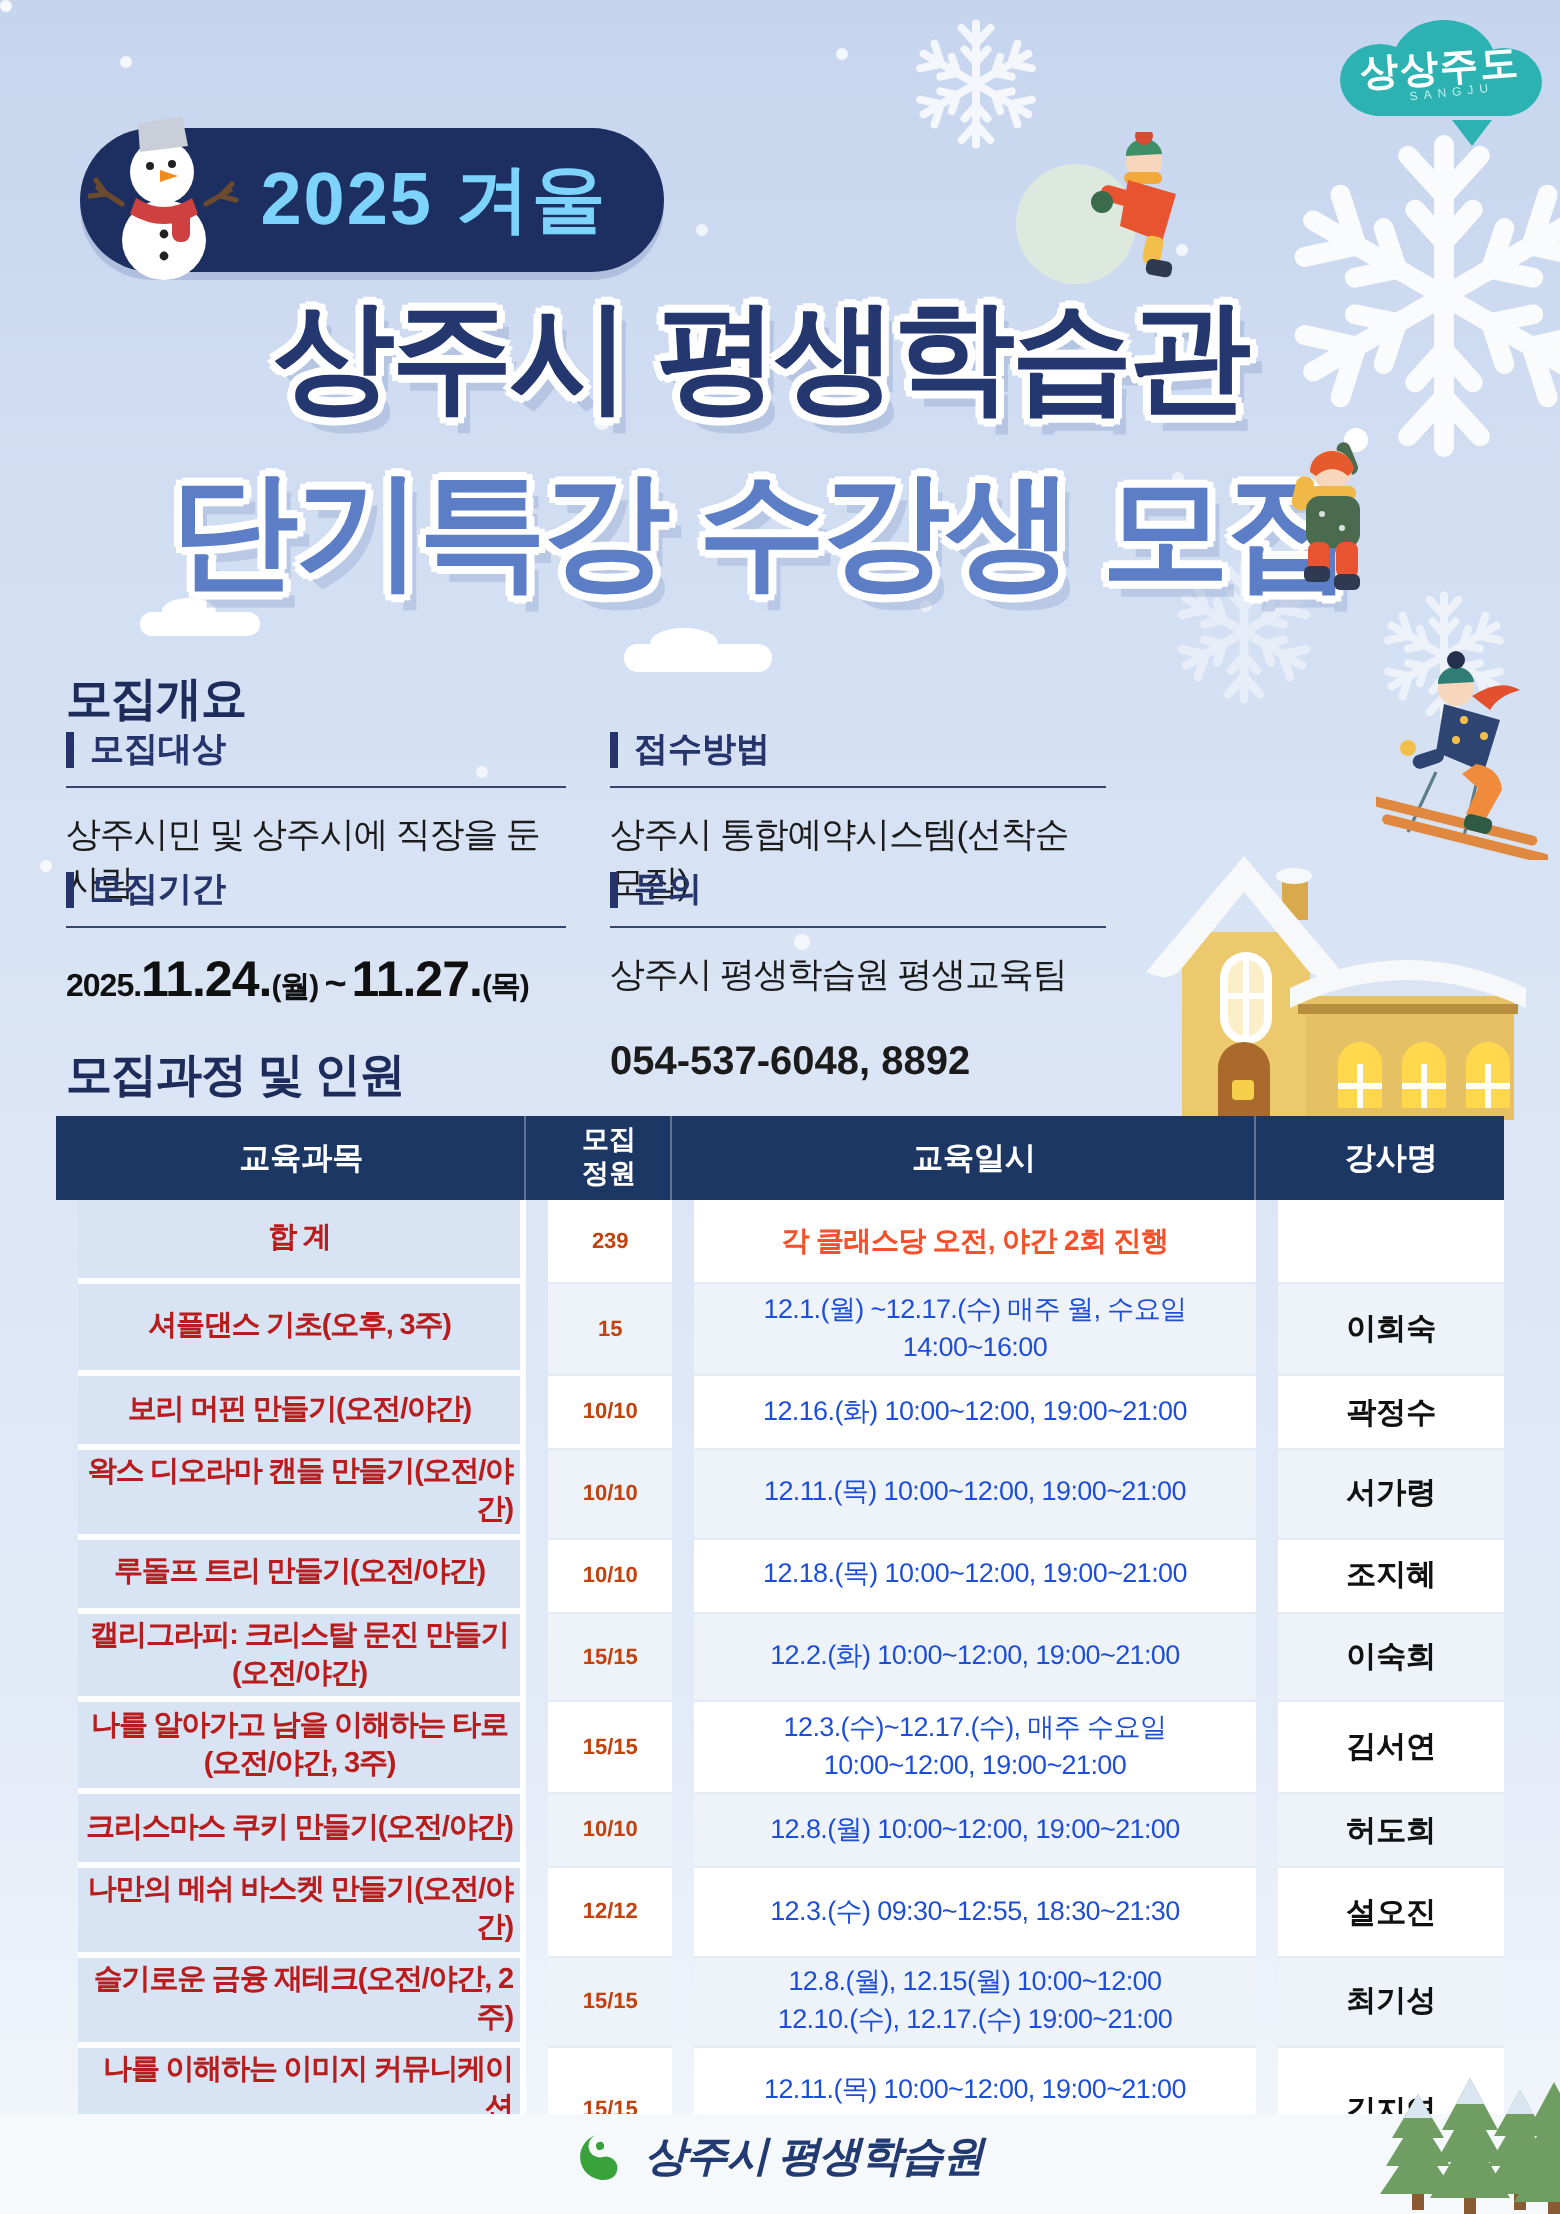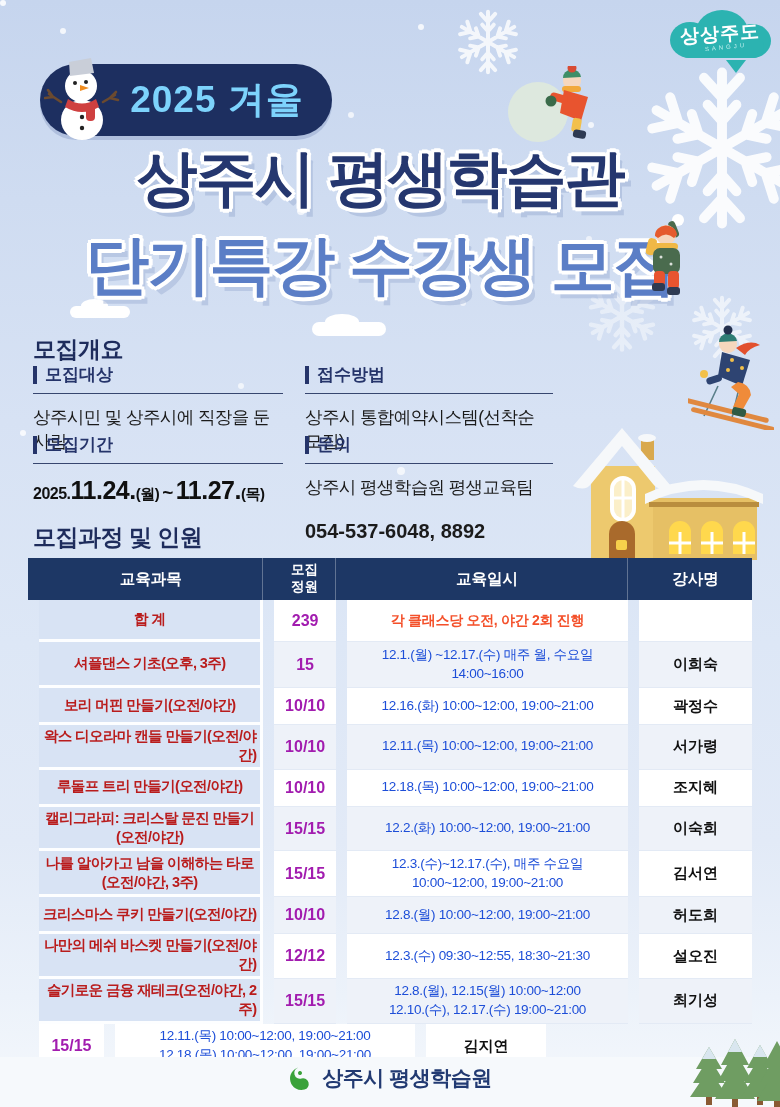--- a/index.html
+++ b/index.html
@@ -58,30 +58,30 @@
   .thead .cell:last-child{border-right:none;}
   .thead .q{font-size:13.5px;line-height:1.25;}
   .cell{display:flex;align-items:center;justify-content:center;text-align:right;flex-direction:column;padding:2px 4px;margin-left:11px;}
   .c-subj{width:239px;}
   .c-quota{width:65px;}
   .c-sched{width:300px;}
   .c-inst{width:120px;}
   .body .c-subj{background:#d8e3f4;color:#b91c1c;font-weight:700;font-size:14.5px;letter-spacing:-0.6px;line-height:1.3;
     border-bottom:3px solid rgba(255,255,255,.95);border-right:3px solid rgba(255,255,255,.95);}
   .body .c-quota,.body .c-sched,.body .c-inst{border-bottom:1px solid #e3eaf5;}
-  .body .c-quota{font-size:16px;font-weight:700;color:#a21caf;}
+  .body .c-quota{font-size:11px;font-weight:700;color:#c2410c;}
   .body .c-sched{font-size:13.5px;color:#1d4ed8;line-height:1.4;letter-spacing:-0.3px;}
   .body .c-inst{font-size:15px;font-weight:700;color:#111;}
   .row-white .c-quota,.row-white .c-sched,.row-white .c-inst{background:#ffffff;}
   .row-tint .c-quota,.row-tint .c-sched,.row-tint .c-inst{background:#eef2f9;}
   .hl .c-sched{color:#f4502a;font-weight:700;font-size:14px;}
   .h-sum{min-height:42px;} .h1{min-height:37px;} .h2{min-height:44px;} .h3{min-height:46px;}
   
   .footband{position:absolute;left:0;top:1057px;width:780px;height:50px;background:#f6f9fc;}
-  .footer{position:absolute;left:0;top:1064px;width:780px;display:flex;align-items:center;justify-content:center;gap:7px;}
+  .footer{position:absolute;left:0;top:1064px;width:780px;display:flex;align-items:center;justify-content:center;gap:7px;font-style:italic;}
   .footer .ftxt{font-size:21px;font-weight:800;color:#223a72;letter-spacing:-0.5px;}
   .illus{position:absolute;pointer-events:none;}
 </style>
 </head>
 <body>
 
 <svg width="0" height="0" style="position:absolute">
   <defs>
     <path id="fs" d="M50 50 L50 8 M50 22 L40 11 M50 22 L60 11 M50 35 L42 26 M50 35 L58 26" stroke="#fff" stroke-width="5.5" fill="none" stroke-linecap="round"></path>
     <g id="flakeG">
@@ -371,20 +371,24 @@
         </div>
       <div class="cell c-quota">15/15</div>
       <div class="cell c-sched">
           <span>12.8.(월), 12.15(월) 10:00~12:00</span>
           <span>12.10.(수), 12.17.(수) 19:00~21:00</span>
         </div>
       <div class="cell c-inst">최기성</div>
     </div>
 
     <div class="trow body row-white h3">
+      <div class="cell c-subj">
+          <span>나를 이해하는 이미지 커뮤니케이션</span>
+          <span>(오전/야간, 2주)</span>
+        </div>
       <div class="cell c-quota">15/15</div>
       <div class="cell c-sched">
           <span>12.11.(목) 10:00~12:00, 19:00~21:00</span>
           <span>12.18.(목) 10:00~12:00, 19:00~21:00</span>
         </div>
       <div class="cell c-inst">김지연</div>
     </div>
   </div>
 
   <div class="footband"></div>

